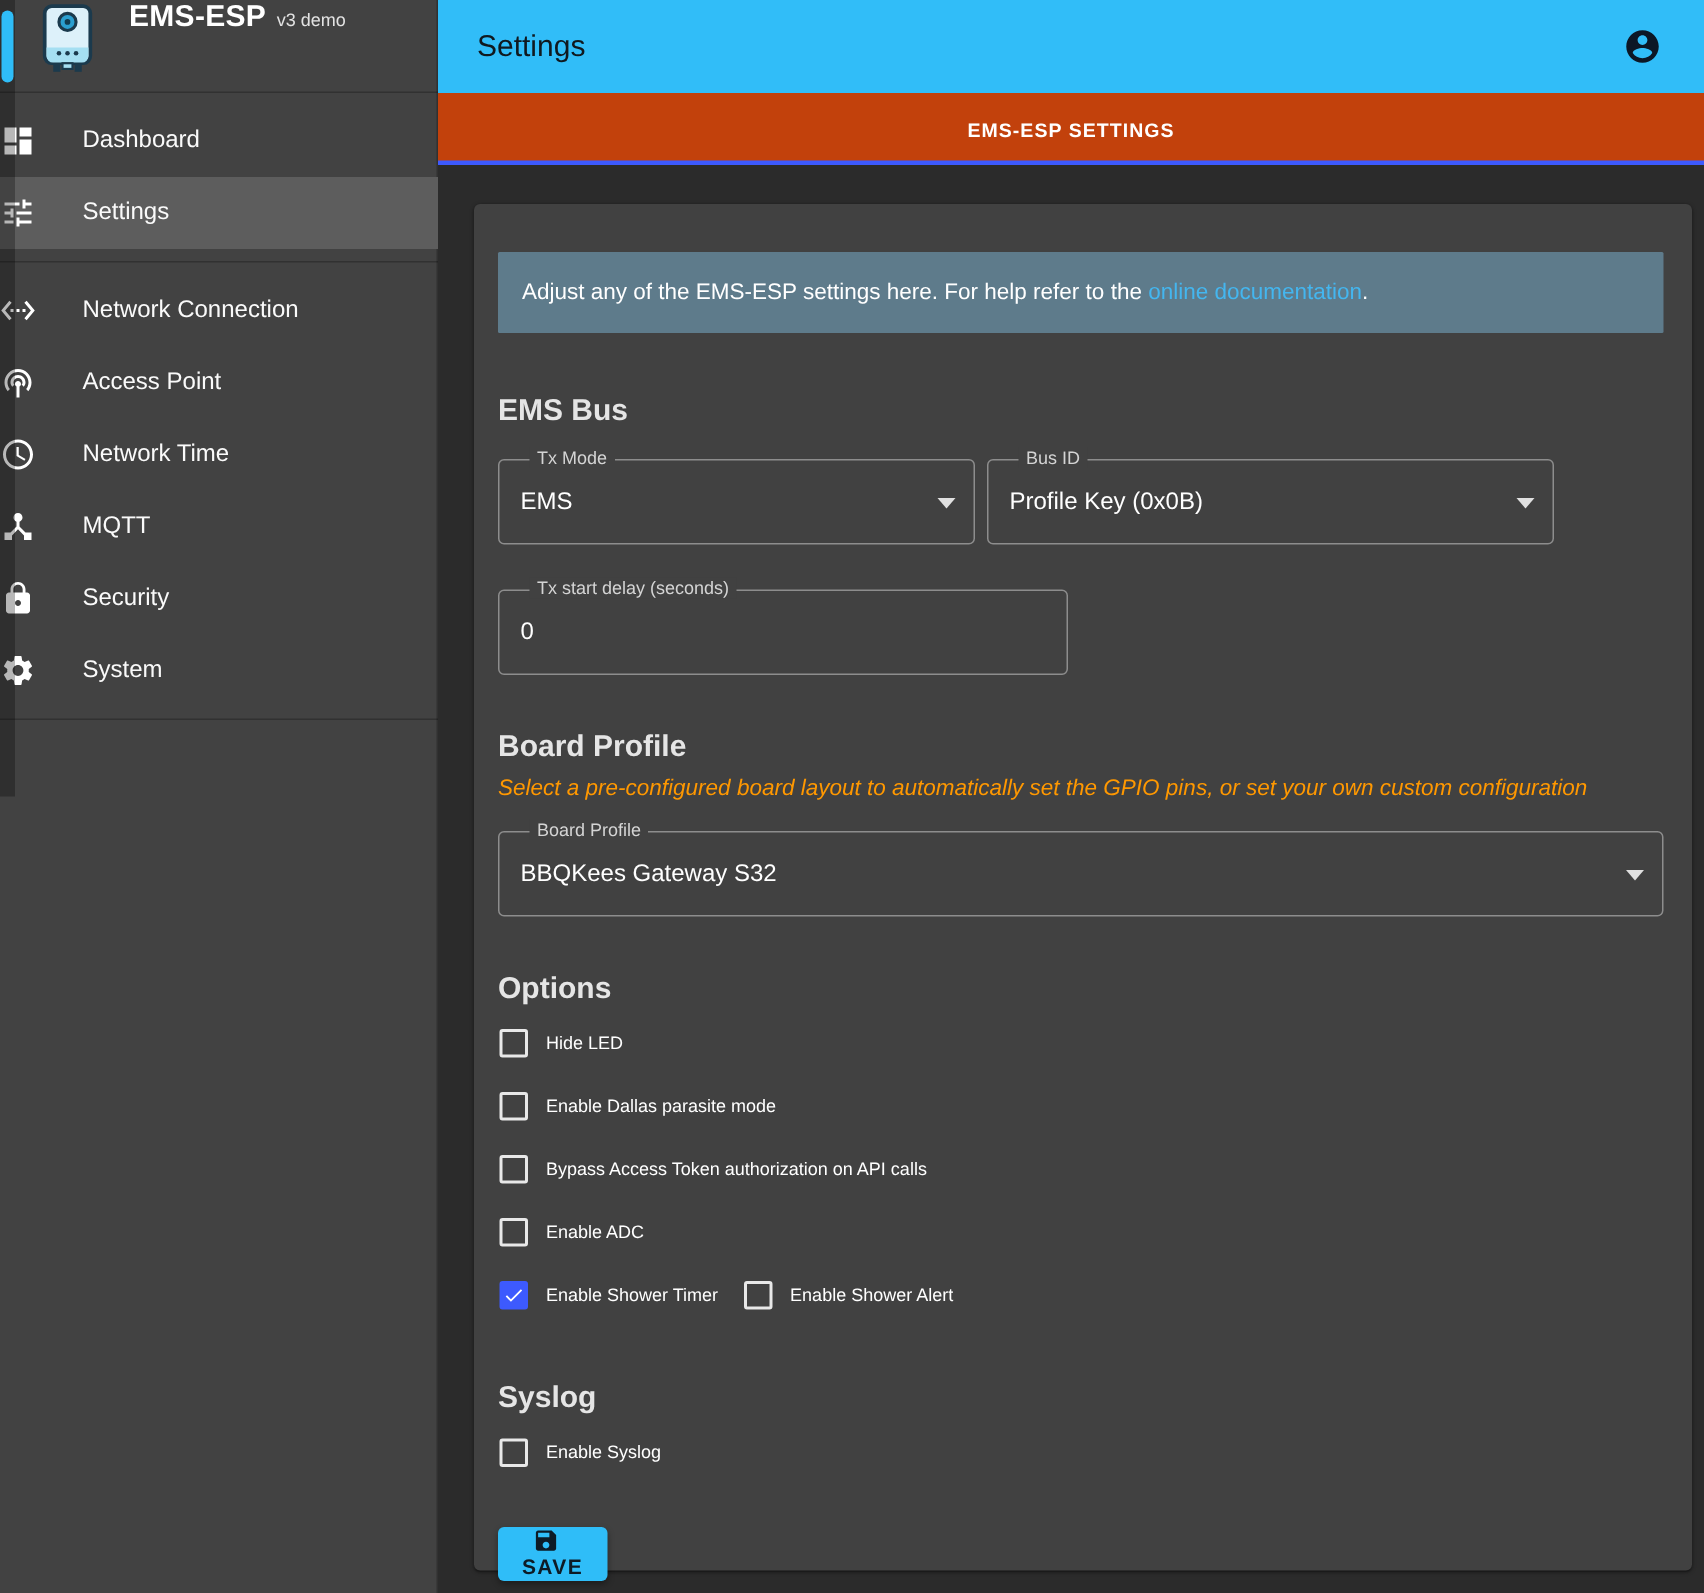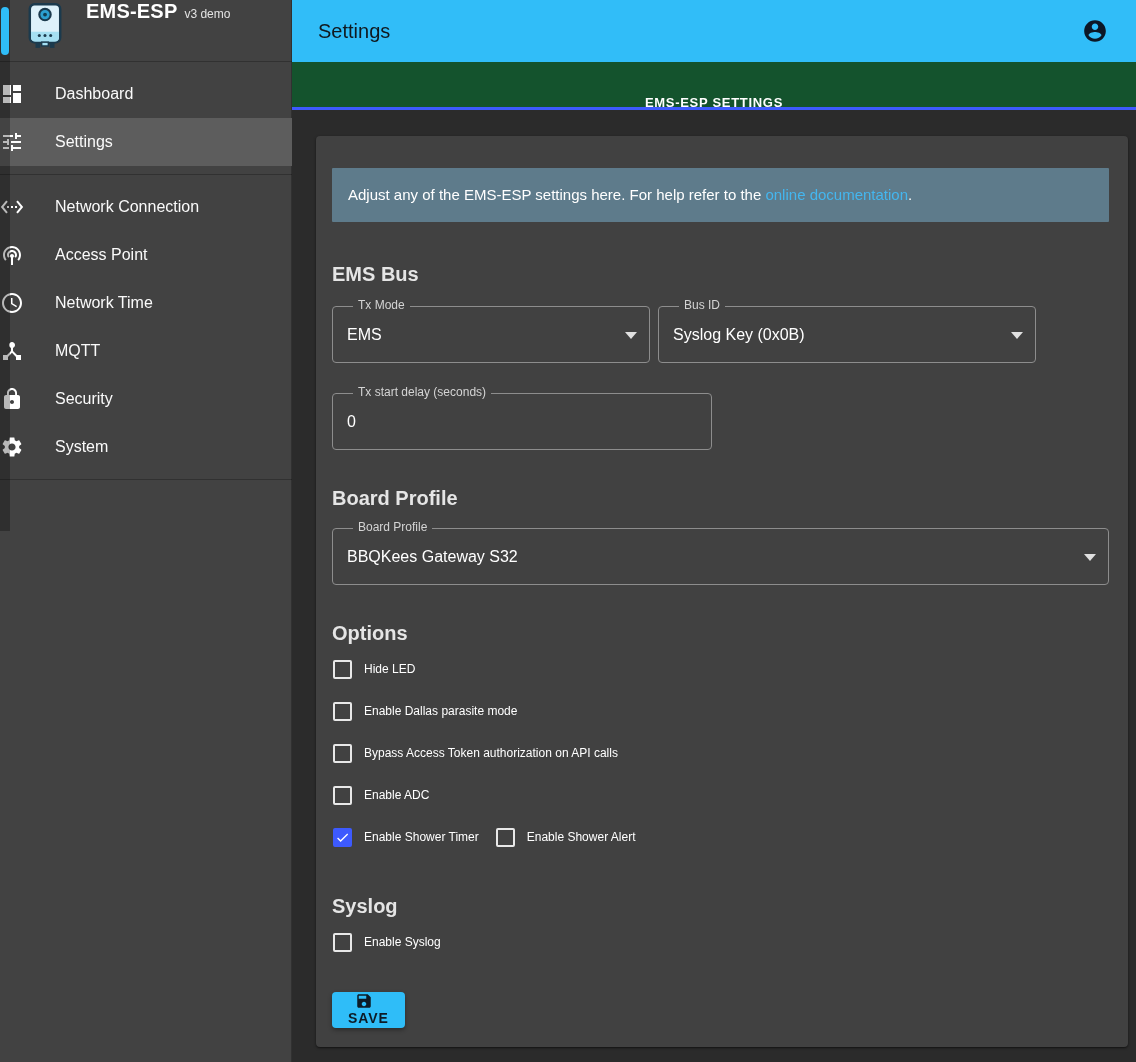--- a/index.html
+++ b/index.html
@@ -53,22 +53,22 @@
 
   .appbar {
     height: 62px; min-height: 62px; background: #31bdf8;
     display: flex; align-items: center; justify-content: space-between;
     padding: 0 28px 0 26px;
   }
   .appbar-title { color: #10191f; font-size: 20px; font-weight: 500; }
   .account-icon svg { width: 26px; height: 26px; fill: #0c1726; display: block; }
 
   .tabbar {
-    height: 48px; min-height: 48px; background: #14532d;
-    position: relative; display: flex; align-items: flex-end; justify-content: center;
+    height: 48px; min-height: 48px; background: #c2410c;
+    position: relative; display: flex; align-items: center; justify-content: center;
   }
   .tab-label {
     color: #ffffff; font-size: 13px; font-weight: 700;
     letter-spacing: 0.7px; text-transform: uppercase;
   }
   .tab-indicator { position: absolute; left: 0; right: 0; bottom: 0; height: 3px; background: #3d5afe; }
 
   .content { flex: 1; background: #2b2b2b; }
   .card {
     margin: 26px 8px 15px 24px; height: 911px;
@@ -245,31 +245,32 @@
         <h2 class="section-h first">EMS Bus</h2>
 
         <div class="fields-row">
           <div class="field w-txmode">
             <span class="field-label">Tx Mode</span>
             <span class="field-value">EMS</span>
             <span class="dd-arrow"></span>
           </div>
           <div class="field w-busid">
             <span class="field-label">Bus ID</span>
-            <span class="field-value">Syslog Key (0x0B)</span>
+            <span class="field-value">Profile Key (0x0B)</span>
             <span class="dd-arrow"></span>
           </div>
         </div>
 
         <div class="field w-delay">
           <span class="field-label">Tx start delay (seconds)</span>
           <span class="field-value">0</span>
         </div>
 
         <h2 class="section-h">Board Profile</h2>
+        <div class="section-sub">Select a pre-configured board layout to automatically set the GPIO pins, or set your own custom configuration</div>
 
         <div class="field w-full">
           <span class="field-label">Board Profile</span>
           <span class="field-value">BBQKees Gateway S32</span>
           <span class="dd-arrow"></span>
         </div>
 
         <h2 class="section-h">Options</h2>
         <div class="options-list">
           <div class="check-row">

